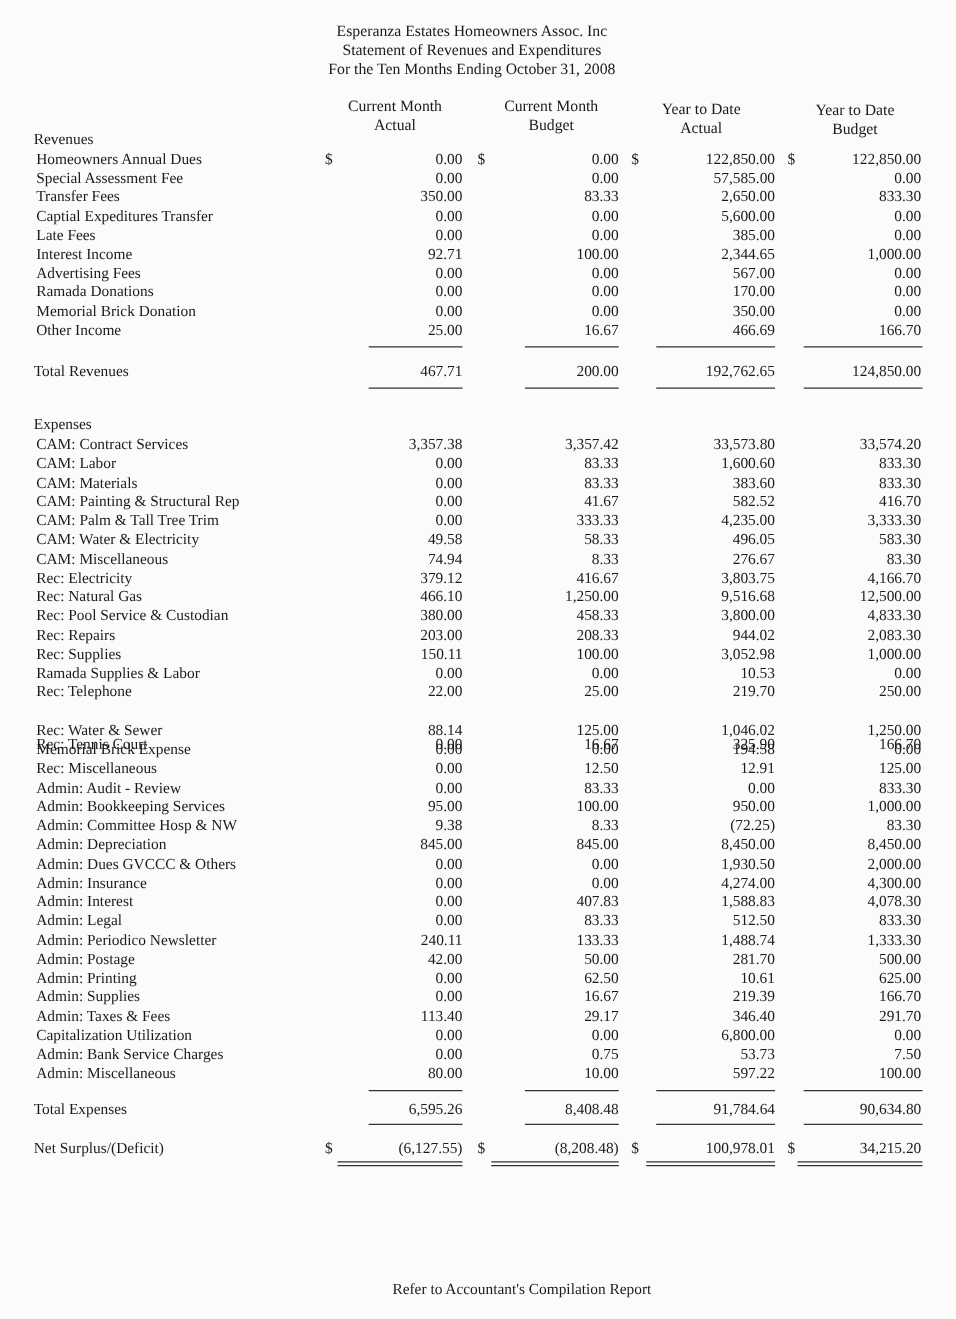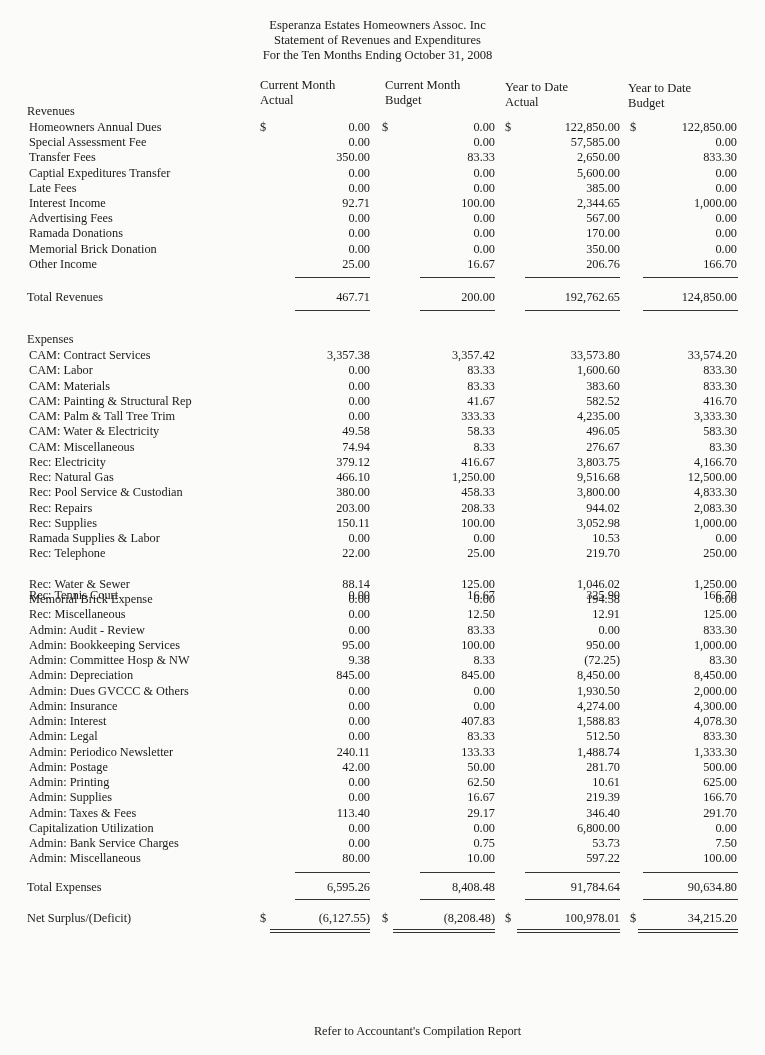--- a/index.html
+++ b/index.html
@@ -7,21 +7,21 @@
     width: 765px; height: 1055px;
     background: #fbfbf9;
     position: relative;
     overflow: hidden;
     font-family: "Liberation Serif", "DejaVu Serif", serif;
     color: #1a1a1a;
     font-size: 12.3px;
   }
   .abs { position: absolute; white-space: nowrap; }
   .title-line { position: absolute; left: 0; width: 685px; text-align: center; font-size: 12.6px; padding-left: 70px; box-sizing: border-box; }
-  .colhead { position: absolute; text-align: left; font-size: 12.6px; line-height: 15px; }
+  .colhead { position: absolute; text-align: center; font-size: 12.6px; line-height: 15px; }
   .row { position: absolute; left: 0; width: 765px; height: 15px; }
   .lbl { position: absolute; left: 29px; top: 0; }
   .sec { position: absolute; left: 27px; }
   .val { position: absolute; top: 0; text-align: right; width: 110px; }
   .c1 { left: 260px; }
   .c2 { left: 385px; }
   .c3 { left: 510px; }
   .c4 { left: 627px; }
   .dollar { position: absolute; top: 0; }
   .d1 { left: 260px; }
@@ -123,21 +123,21 @@
       <span class="lbl">Memorial Brick Donation</span>
       <span class="val c1">0.00</span>
       <span class="val c2">0.00</span>
       <span class="val c3">350.00</span>
       <span class="val c4">0.00</span>
     </div>
     <div class="row" style="top: 256.8px;">
       <span class="lbl">Other Income</span>
       <span class="val c1">25.00</span>
       <span class="val c2">16.67</span>
-      <span class="val c3">206.76</span>
+      <span class="val c3">466.69</span>
       <span class="val c4">166.70</span>
     </div>
   </div>
 
 <div class="rule" style="left:295px; width:75px; top:277px;"></div>
 <div class="rule" style="left:420px; width:75px; top:277px;"></div>
 <div class="rule" style="left:525px; width:95px; top:277px;"></div>
 <div class="rule" style="left:643px; width:95px; top:277px;"></div>
 
 <div class="row" style="top:290px;">

